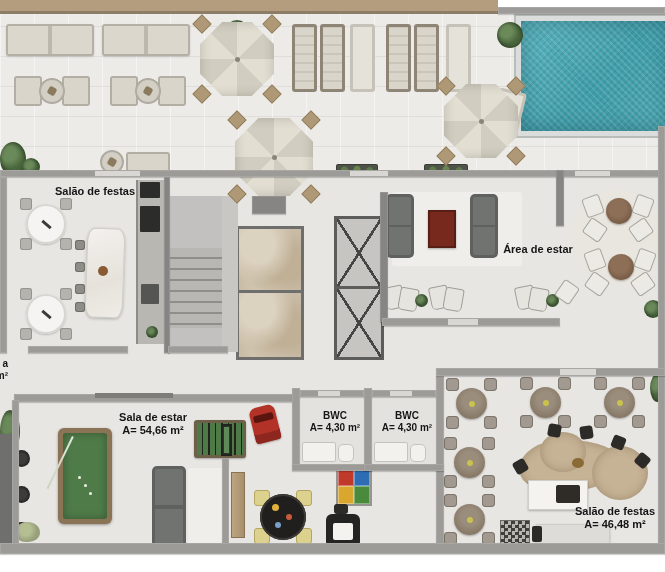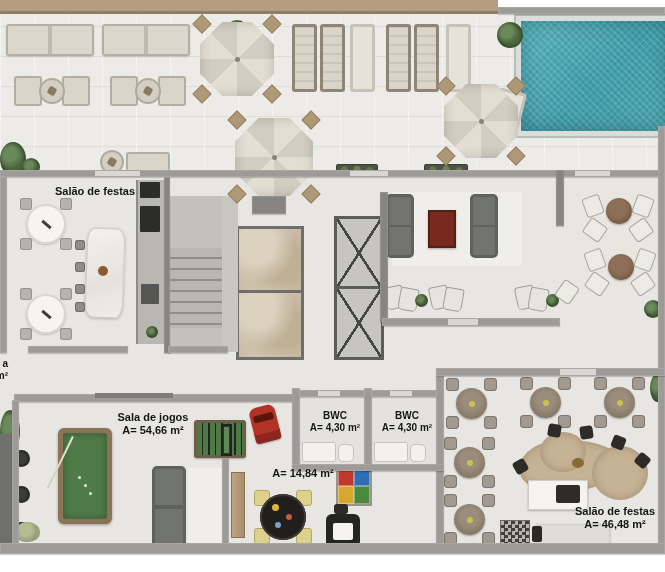--- a/index.html
+++ b/index.html
@@ -413,35 +413,35 @@
   <div class="f wisl" style="left:536px;top:524px;width:72px;height:22px;background:#dddcd8"></div>
   <div class="f" style="left:532px;top:526px;width:10px;height:16px;background:#2b2a27;border-radius:2px;z-index:7"></div>
   <div class="f plant" style="left:650px;top:374px;width:15px;height:28px"></div>
 
   <div class="wall" style="left:0;top:543px;width:665px;height:11px"></div>
 
   <div class="lbl" style="left:25px;top:185px;width:140px">
     <span>Salão de festas</span>
   </div>
   <div class="lbl" style="left:468px;top:243px;width:140px">
+    <span>Área de estar</span>
   </div>
   <div class="lbl" style="left:83px;top:411px;width:140px">
-    <span>Sala de jogos</span>
+    <span>Sala de estar</span>
     <span>A= 54,66 m²</span>
   </div>
   <div class="lbl sm" style="left:300px;top:410px;width:70px">
     <span>BWC</span>
     <span>A= 4,30 m²</span>
   </div>
   <div class="lbl sm" style="left:372px;top:410px;width:70px">
     <span>BWC</span>
     <span>A= 4,30 m²</span>
   </div>
   <div class="lbl" style="left:233px;top:467px;width:140px">
-    <span>A= 14,84 m²</span>
   </div>
   <div class="lbl" style="left:545px;top:505px;width:140px">
     <span>Salão de festas</span>
     <span>A= 46,48 m²</span>
   </div>
   <div class="lbl sm" style="left:-26px;top:358px;width:34px;text-align:right">
     <span>a</span>
     <span>m²</span>
   </div>
 

